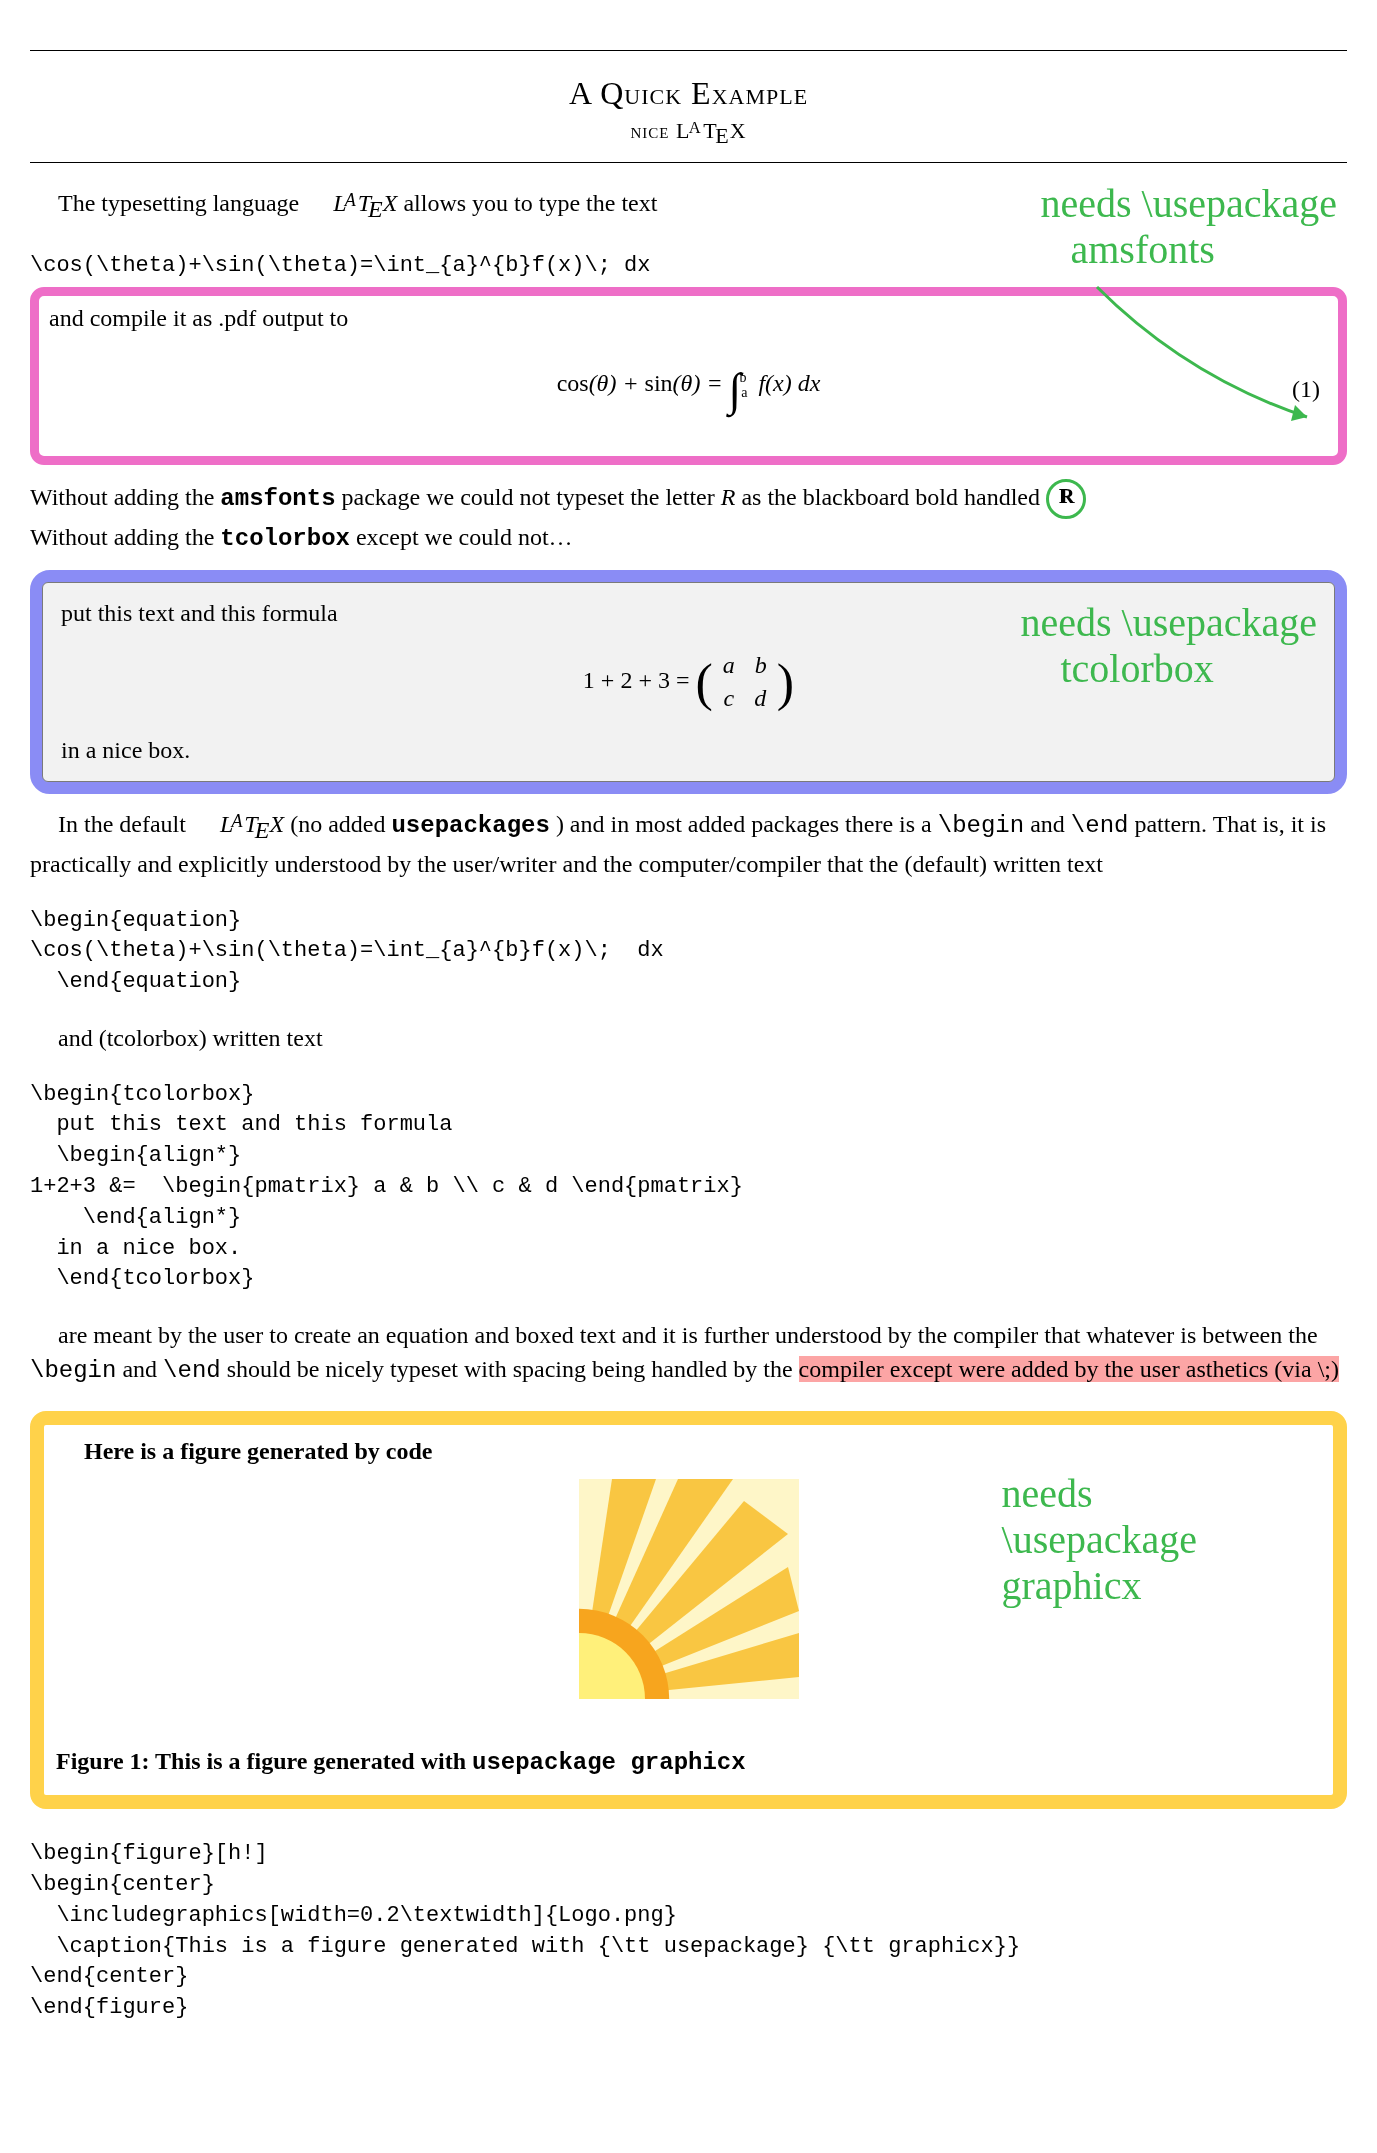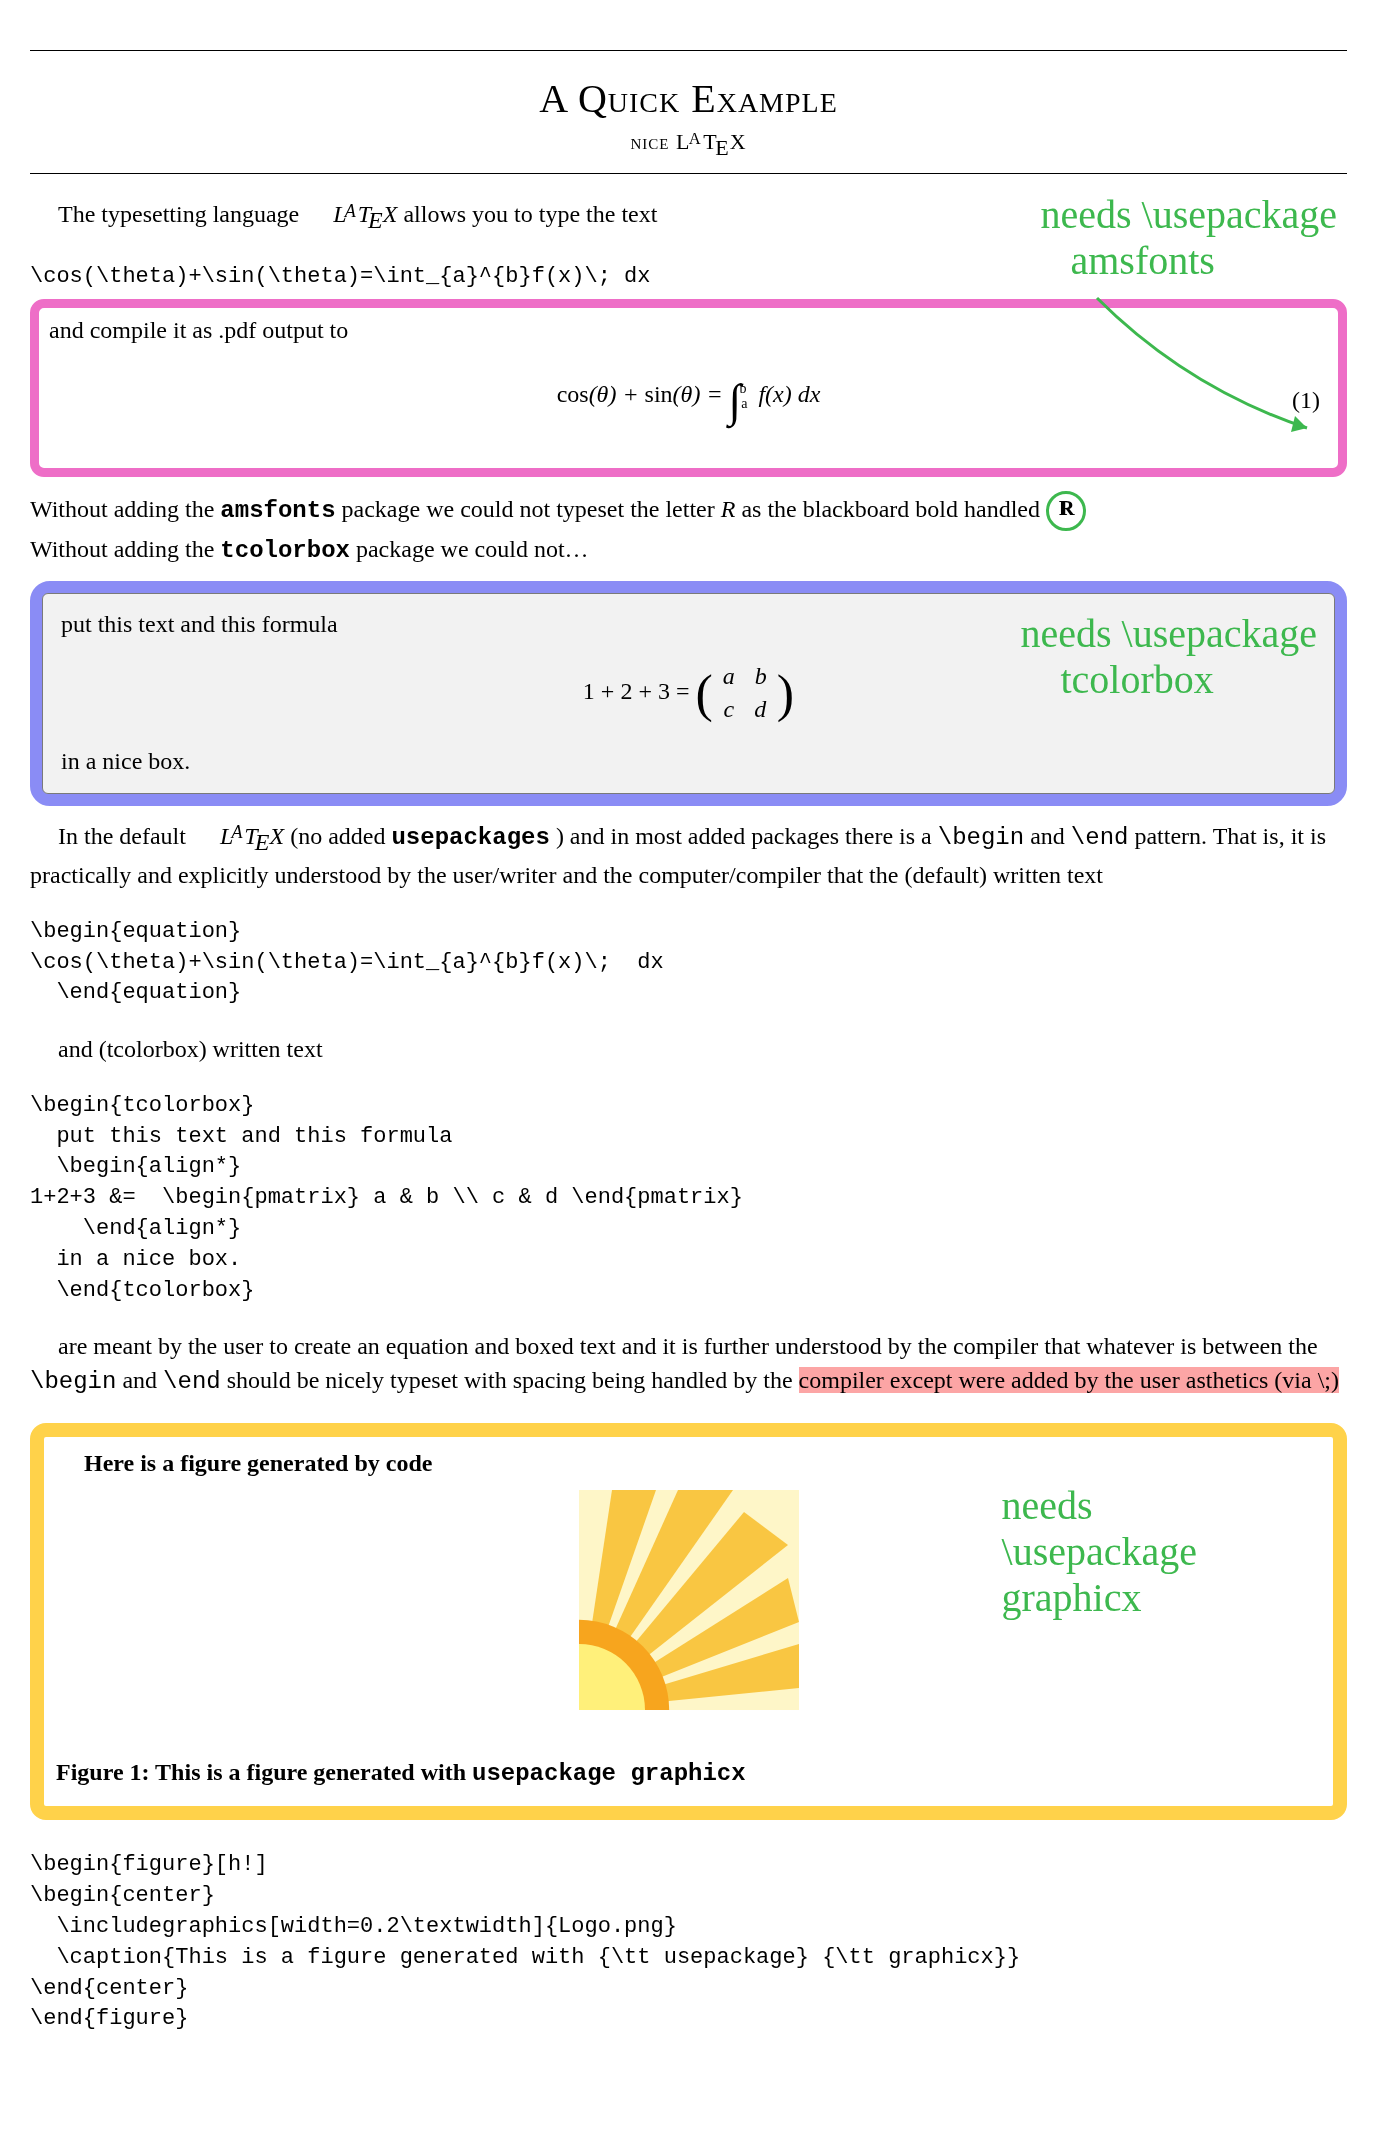--- a/index.html
+++ b/index.html
@@ -13,21 +13,21 @@
     position: relative;
   }
   .page {
     max-width: 1317px;
     margin: 0 auto;
     position: relative;
   }
   hr.rule { border: none; border-top: 1.5px solid #000; margin: 10px 0; }
   hr.thin { border: none; border-top: 1px solid #000; margin: 6px 0; }
   .title-block { text-align: center; margin: 20px 0 10px; }
-  .title-main { font-size: 40px; letter-spacing: 1px; font-variant: small-caps; }
+  .title-main { font-size: 32px; letter-spacing: 1px; font-variant: small-caps; }
   .title-sub  { font-size: 22px; letter-spacing: 1px; font-variant: small-caps; }
   .latex-logo { font-family: Liberation Serif, serif; display:inline-block; }
   .latex-logo .a { font-size:0.75em; vertical-align:0.3em; position:relative; left:-0.1em; }
   .latex-logo .e { vertical-align:-0.25em; position:relative; left:-0.12em; margin-right:-0.12em;}
   .indent { text-indent: 28px; }
   .mono { font-family: "Courier New", monospace; font-size: 22px; }
   .code-block { font-family: "Courier New", monospace; font-size: 22px; white-space: pre; margin: 8px 0; }
   .code-inline { font-family: "Courier New", monospace; }
   .bold-mono { font-family: "Courier New", monospace; font-weight: bold; }
   .tt { font-family: "Courier New", monospace; }
@@ -152,21 +152,21 @@
   <span>Without adding the </span>
   <span class="bold-mono">amsfonts</span>
   <span> package we could not typeset the letter </span>
   <i>R</i>
   <span> as the blackboard bold handled </span>
   <span class="circle-R"><span class="bbR">R</span></span>
 </p>
 <p style="margin:2px 0">
   <span>Without adding the </span>
   <span class="bold-mono">tcolorbox</span>
-  <span> package we could not…</span>
+  <span> except we could not…</span>
 </p>
 
 <div style="position:relative">
   <div class="blue-wrap">
     <div class="tcolorbox">
       <div>put this text and this formula</div>
       <div class="eq-disp" style="margin:18px 0">
         <span class="roman">1 + 2 + 3 =</span>
         <span class="paren">(</span>
         <span class="matrix">

